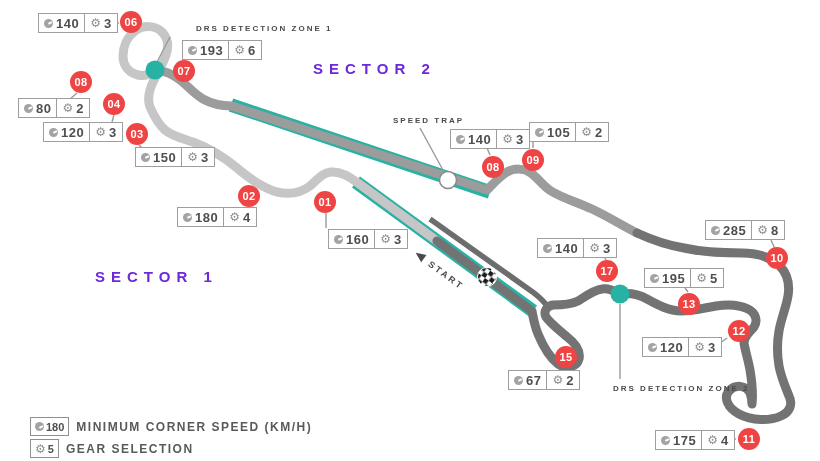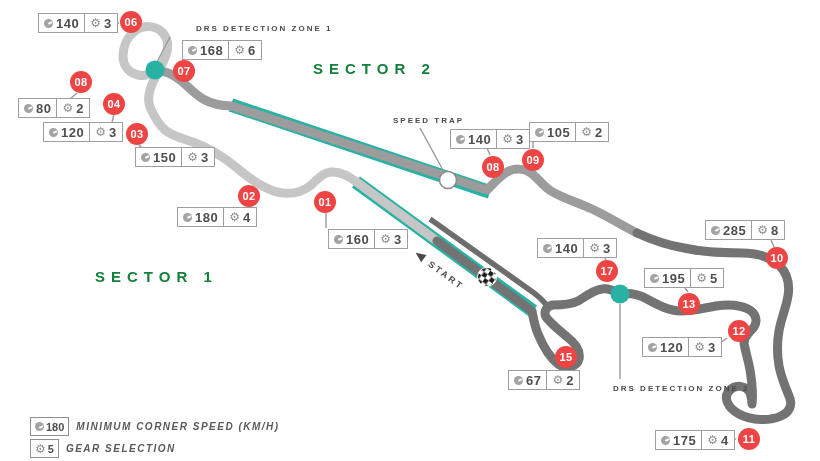--- a/index.html
+++ b/index.html
@@ -19,32 +19,32 @@
   .cbox .cell+.cell{border-left:1px solid #9e9e9e;}
   .cbox .val{font-size:13px;font-weight:bold;color:#4f4f4f;letter-spacing:.5px;}
   .speedo{position:relative;display:inline-block;width:9px;height:9px;border-radius:50%;
           background:#a3a3a3;flex:0 0 auto;}
   .speedo::after{content:"";position:absolute;left:4px;top:3.5px;width:4px;height:1.5px;
           background:#fff;transform:rotate(-28deg);}
   .gear{font-size:12px;color:#8f8f8f;line-height:1;flex:0 0 auto;}
 
   
   .sector-label{position:absolute;font-size:15px;font-weight:bold;letter-spacing:6px;
-        color:#15803d;white-space:nowrap;}
+        color:#6d28d9;white-space:nowrap;}
 
   
   .note{position:absolute;font-size:8px;font-weight:bold;letter-spacing:2px;
         color:#4a4a4a;white-space:nowrap;padding-left:29px;}
 
   
   .legend-row{position:absolute;display:flex;align-items:center;gap:7px;}
   .lbox{display:inline-flex;align-items:center;gap:2px;border:1px solid #8f8f8f;
         background:#fff;padding:1px 4px;height:15px;}
   .lbox .lval{font-size:11px;font-weight:bold;color:#4f4f4f;}
-  .ltext{font-size:10px;font-weight:bold;letter-spacing:1.5px;color:#5a5a5a;white-space:nowrap;font-style:italic;}
+  .ltext{font-size:12px;font-weight:bold;letter-spacing:1.5px;color:#5a5a5a;white-space:nowrap;}
 </style>
 </head>
 <body>
 
 <div class="stage">
 
   <svg width="820" height="461" viewBox="0 0 820 461">
     <defs>
       <pattern id="chk" width="9" height="9" patternUnits="userSpaceOnUse" patternTransform="rotate(36 487 277)">
         <rect width="9" height="9" fill="#ffffff"></rect>
@@ -200,21 +200,21 @@
         <span class="val">140</span>
       </span>
     <span class="cell">
         <span class="gear">⚙</span>
         <span class="val">3</span>
       </span>
   </div>
   <div class="cbox" style="left:182px;top:40px">
     <span class="cell">
         <i class="speedo"></i>
-        <span class="val">168</span>
+        <span class="val">193</span>
       </span>
     <span class="cell">
         <span class="gear">⚙</span>
         <span class="val">6</span>
       </span>
   </div>
   <div class="cbox" style="left:450px;top:129px">
     <span class="cell">
         <i class="speedo"></i>
         <span class="val">140</span>

